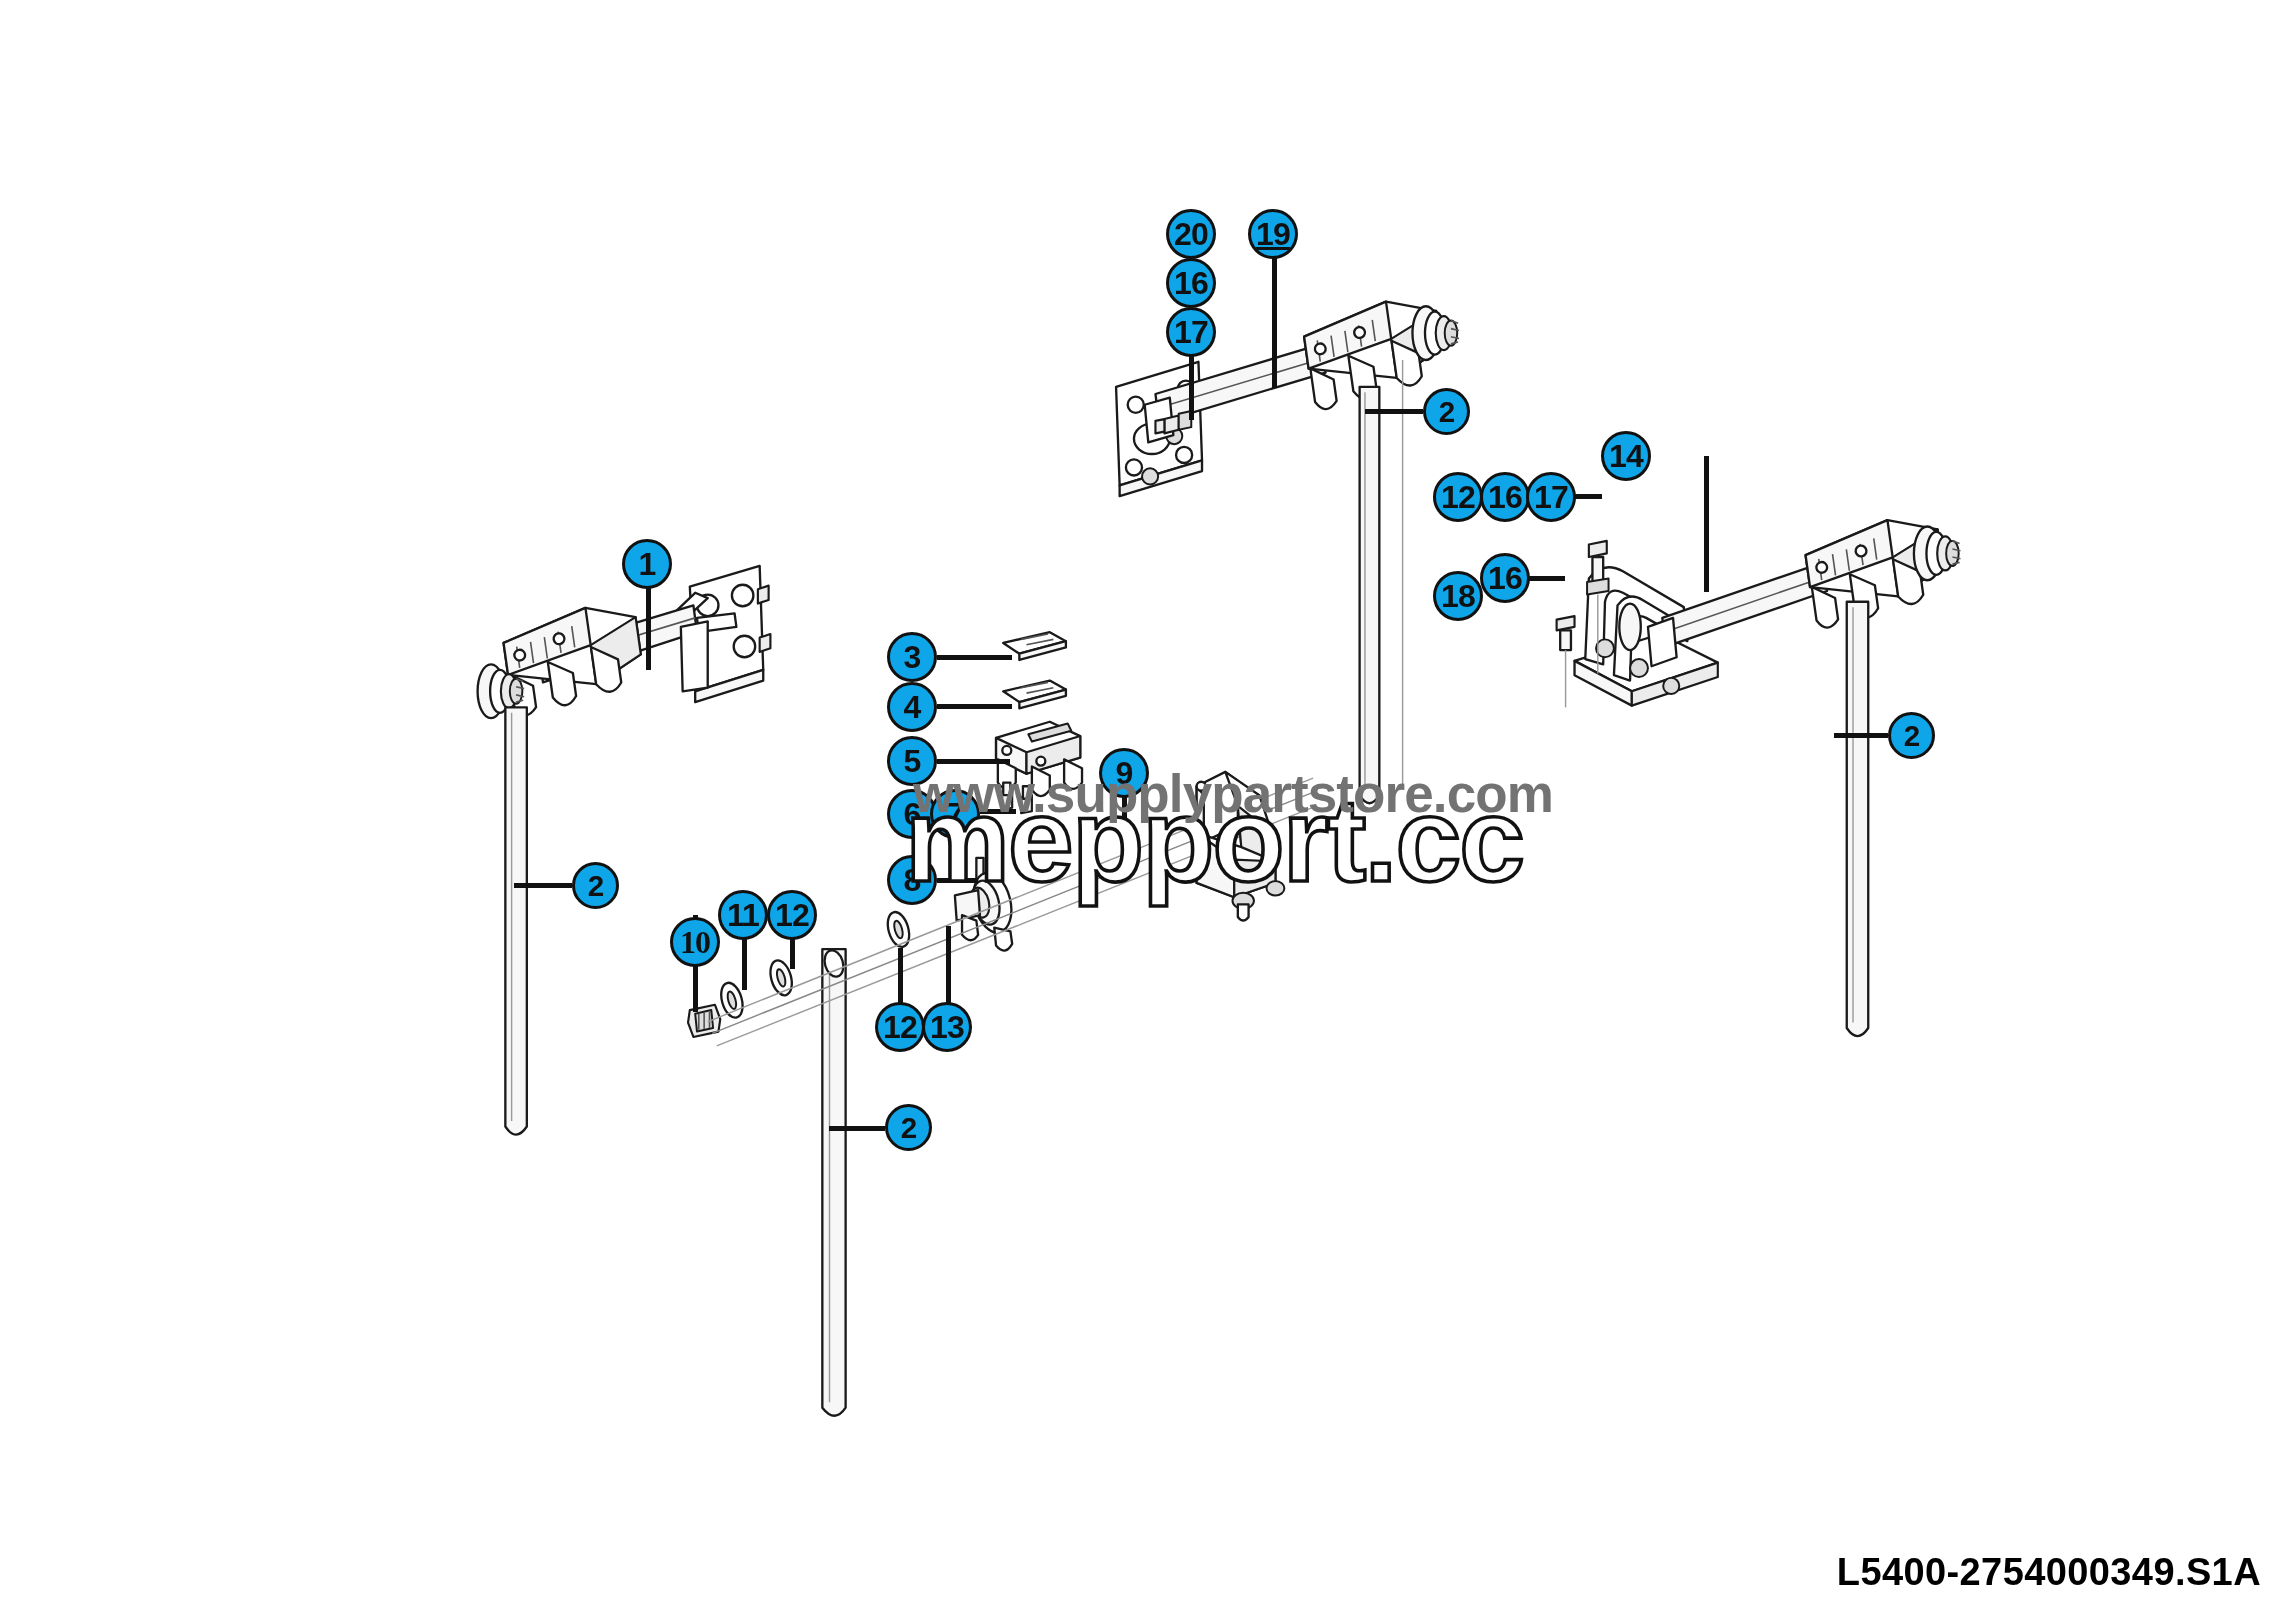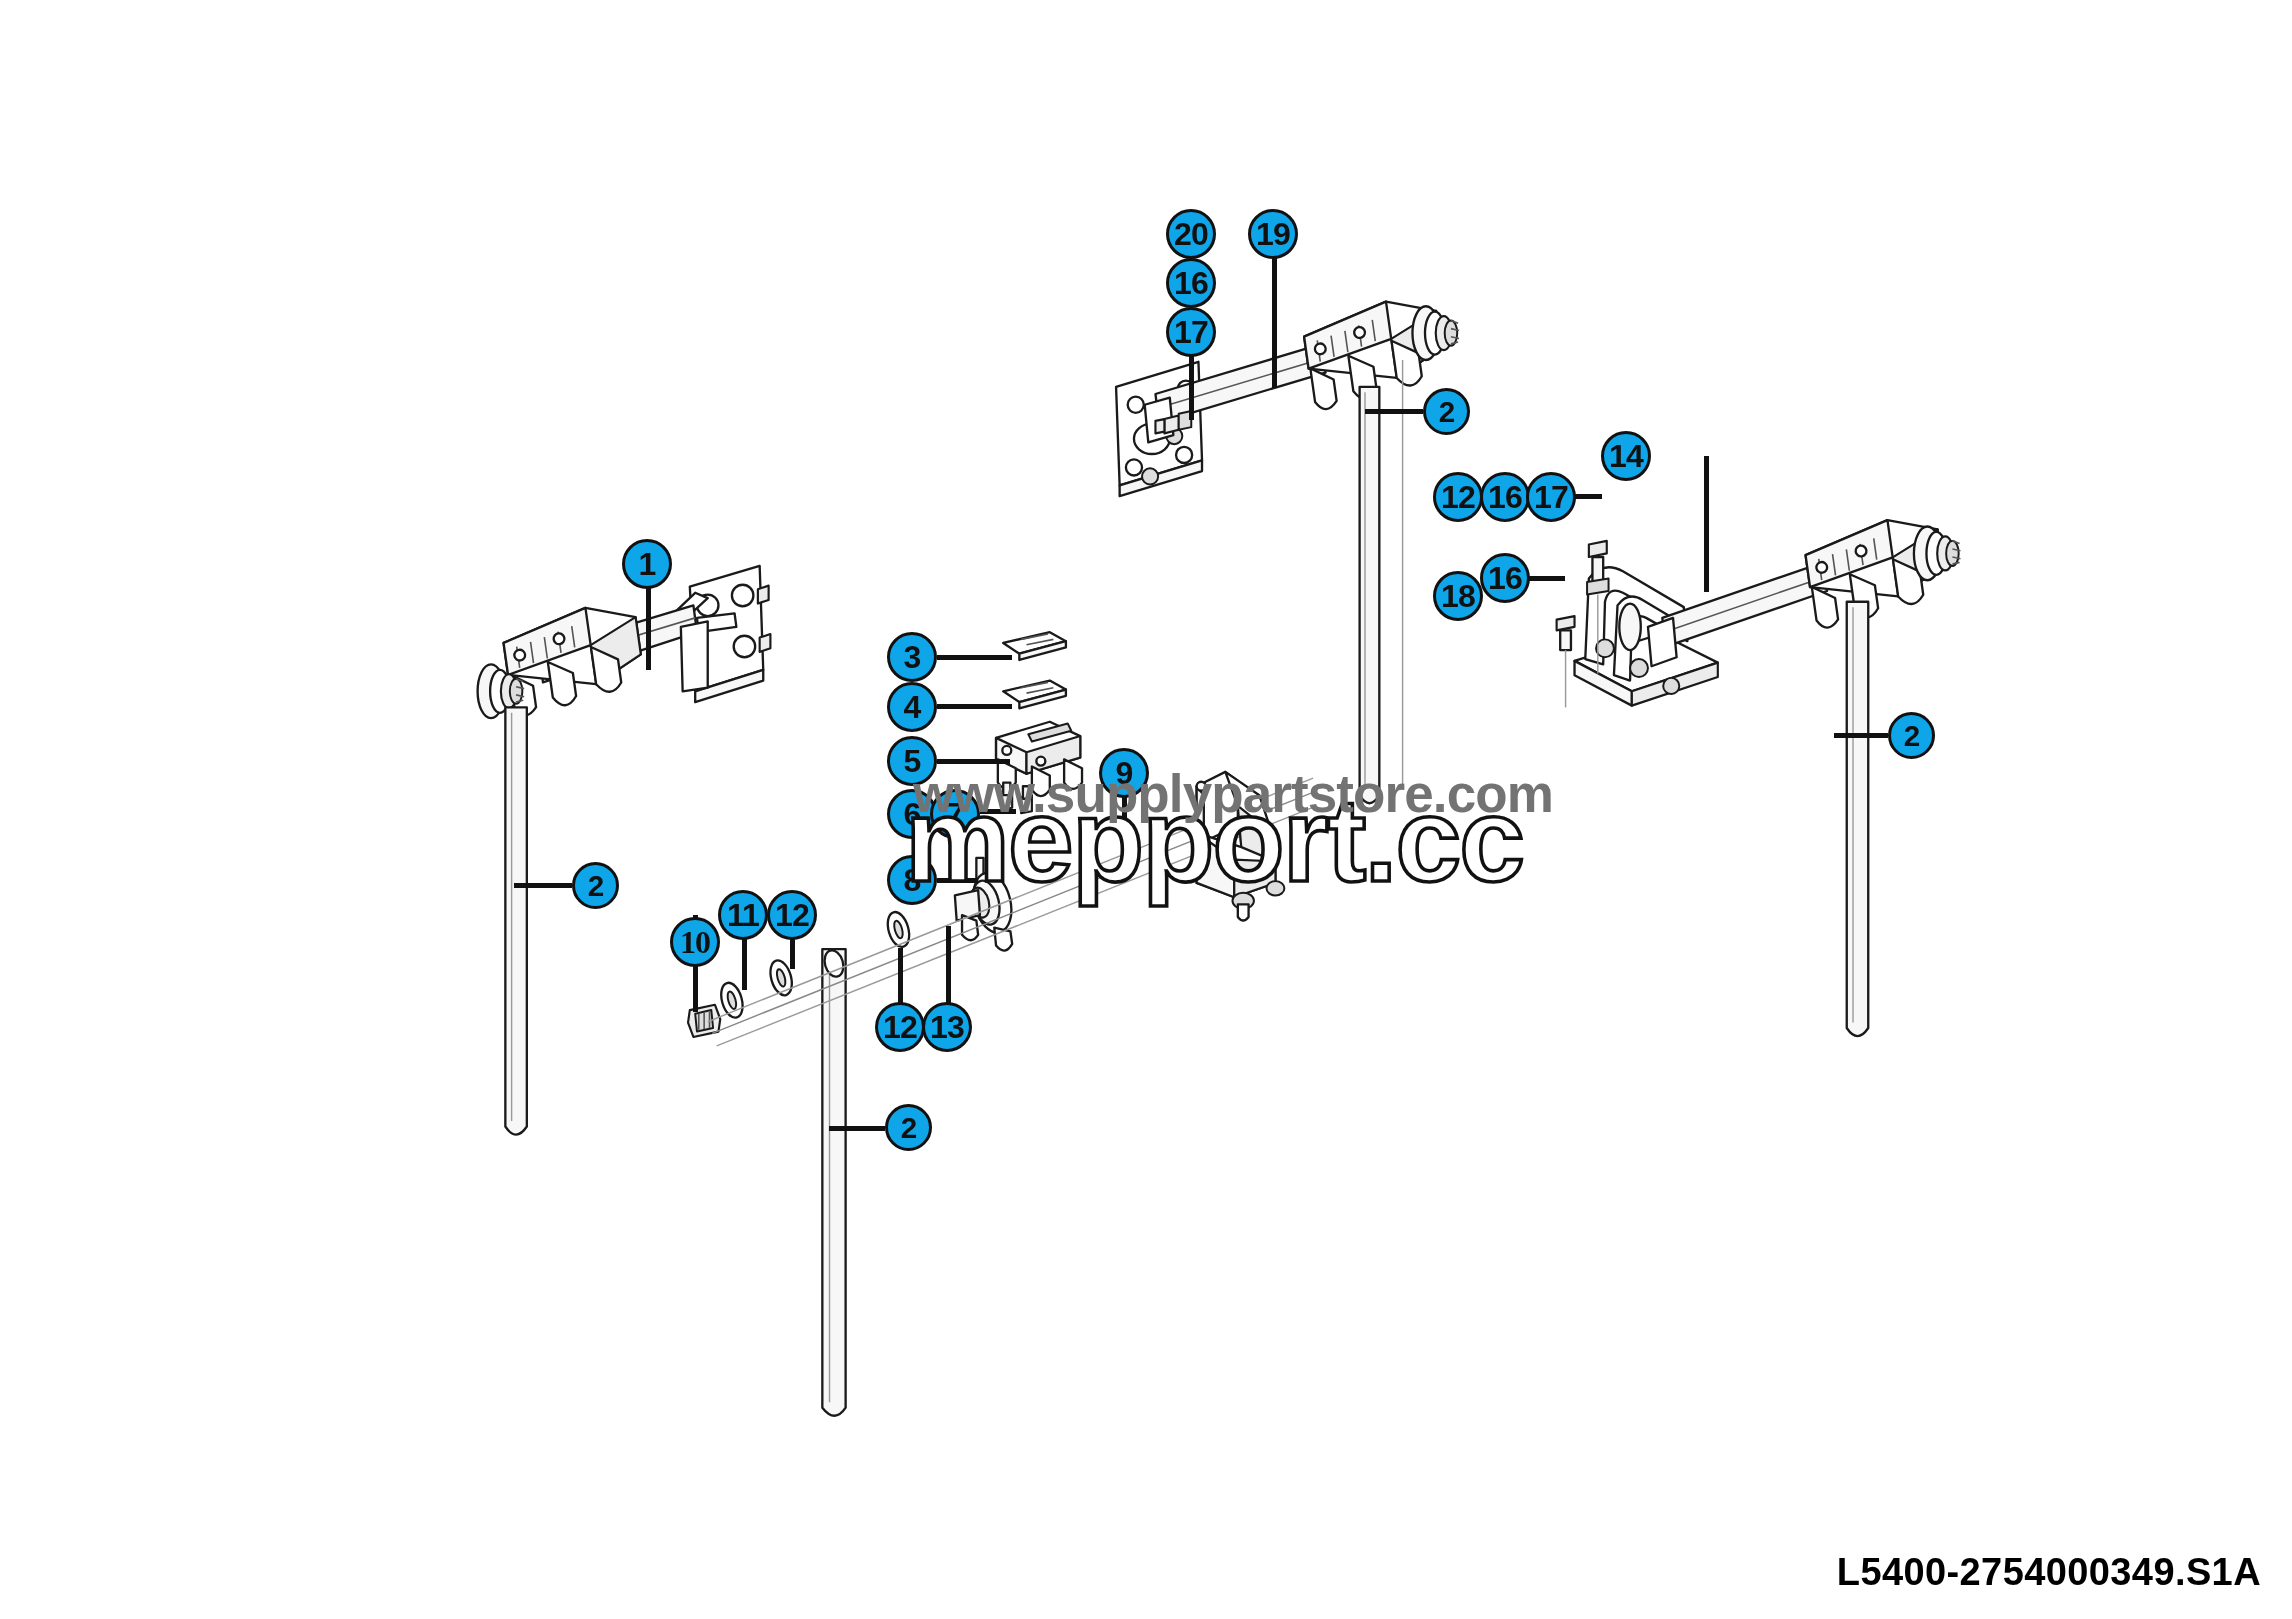--- a/index.html
+++ b/index.html
@@ -329,21 +329,21 @@
   <div class="callout c-lg" style="left:922px;top:1002px;">13</div>
   <div class="callout c-lg" style="left:1601px;top:431px;">14</div>
   <div class="callout c-lg" style="left:1433px;top:472px;">12</div>
   <div class="callout c-lg" style="left:1480px;top:472px;">16</div>
   <div class="callout c-lg" style="left:1526px;top:472px;">17</div>
   <div class="callout c-lg" style="left:1433px;top:571px;">18</div>
   <div class="callout c-lg" style="left:1480px;top:553px;">16</div>
   <div class="callout c-lg" style="left:1166px;top:209px;">20</div>
   <div class="callout c-lg" style="left:1166px;top:258px;">16</div>
   <div class="callout c-lg" style="left:1166px;top:307px;">17</div>
-  <div class="callout c-lg" style="left:1248px;top:209px;">19</div>
+  <div class="callout c-lg" style="left:1248px;top:209px;text-decoration:underline;">19</div>
 
   <div class="wm" id="wm-back">mepport.cc</div>
   <div class="wm" id="wm-front">www.supplypartstore.com</div>
 
   <div id="partnum">L5400-2754000349.S1A</div>
 
 </div>
 
 
 </body></html>

